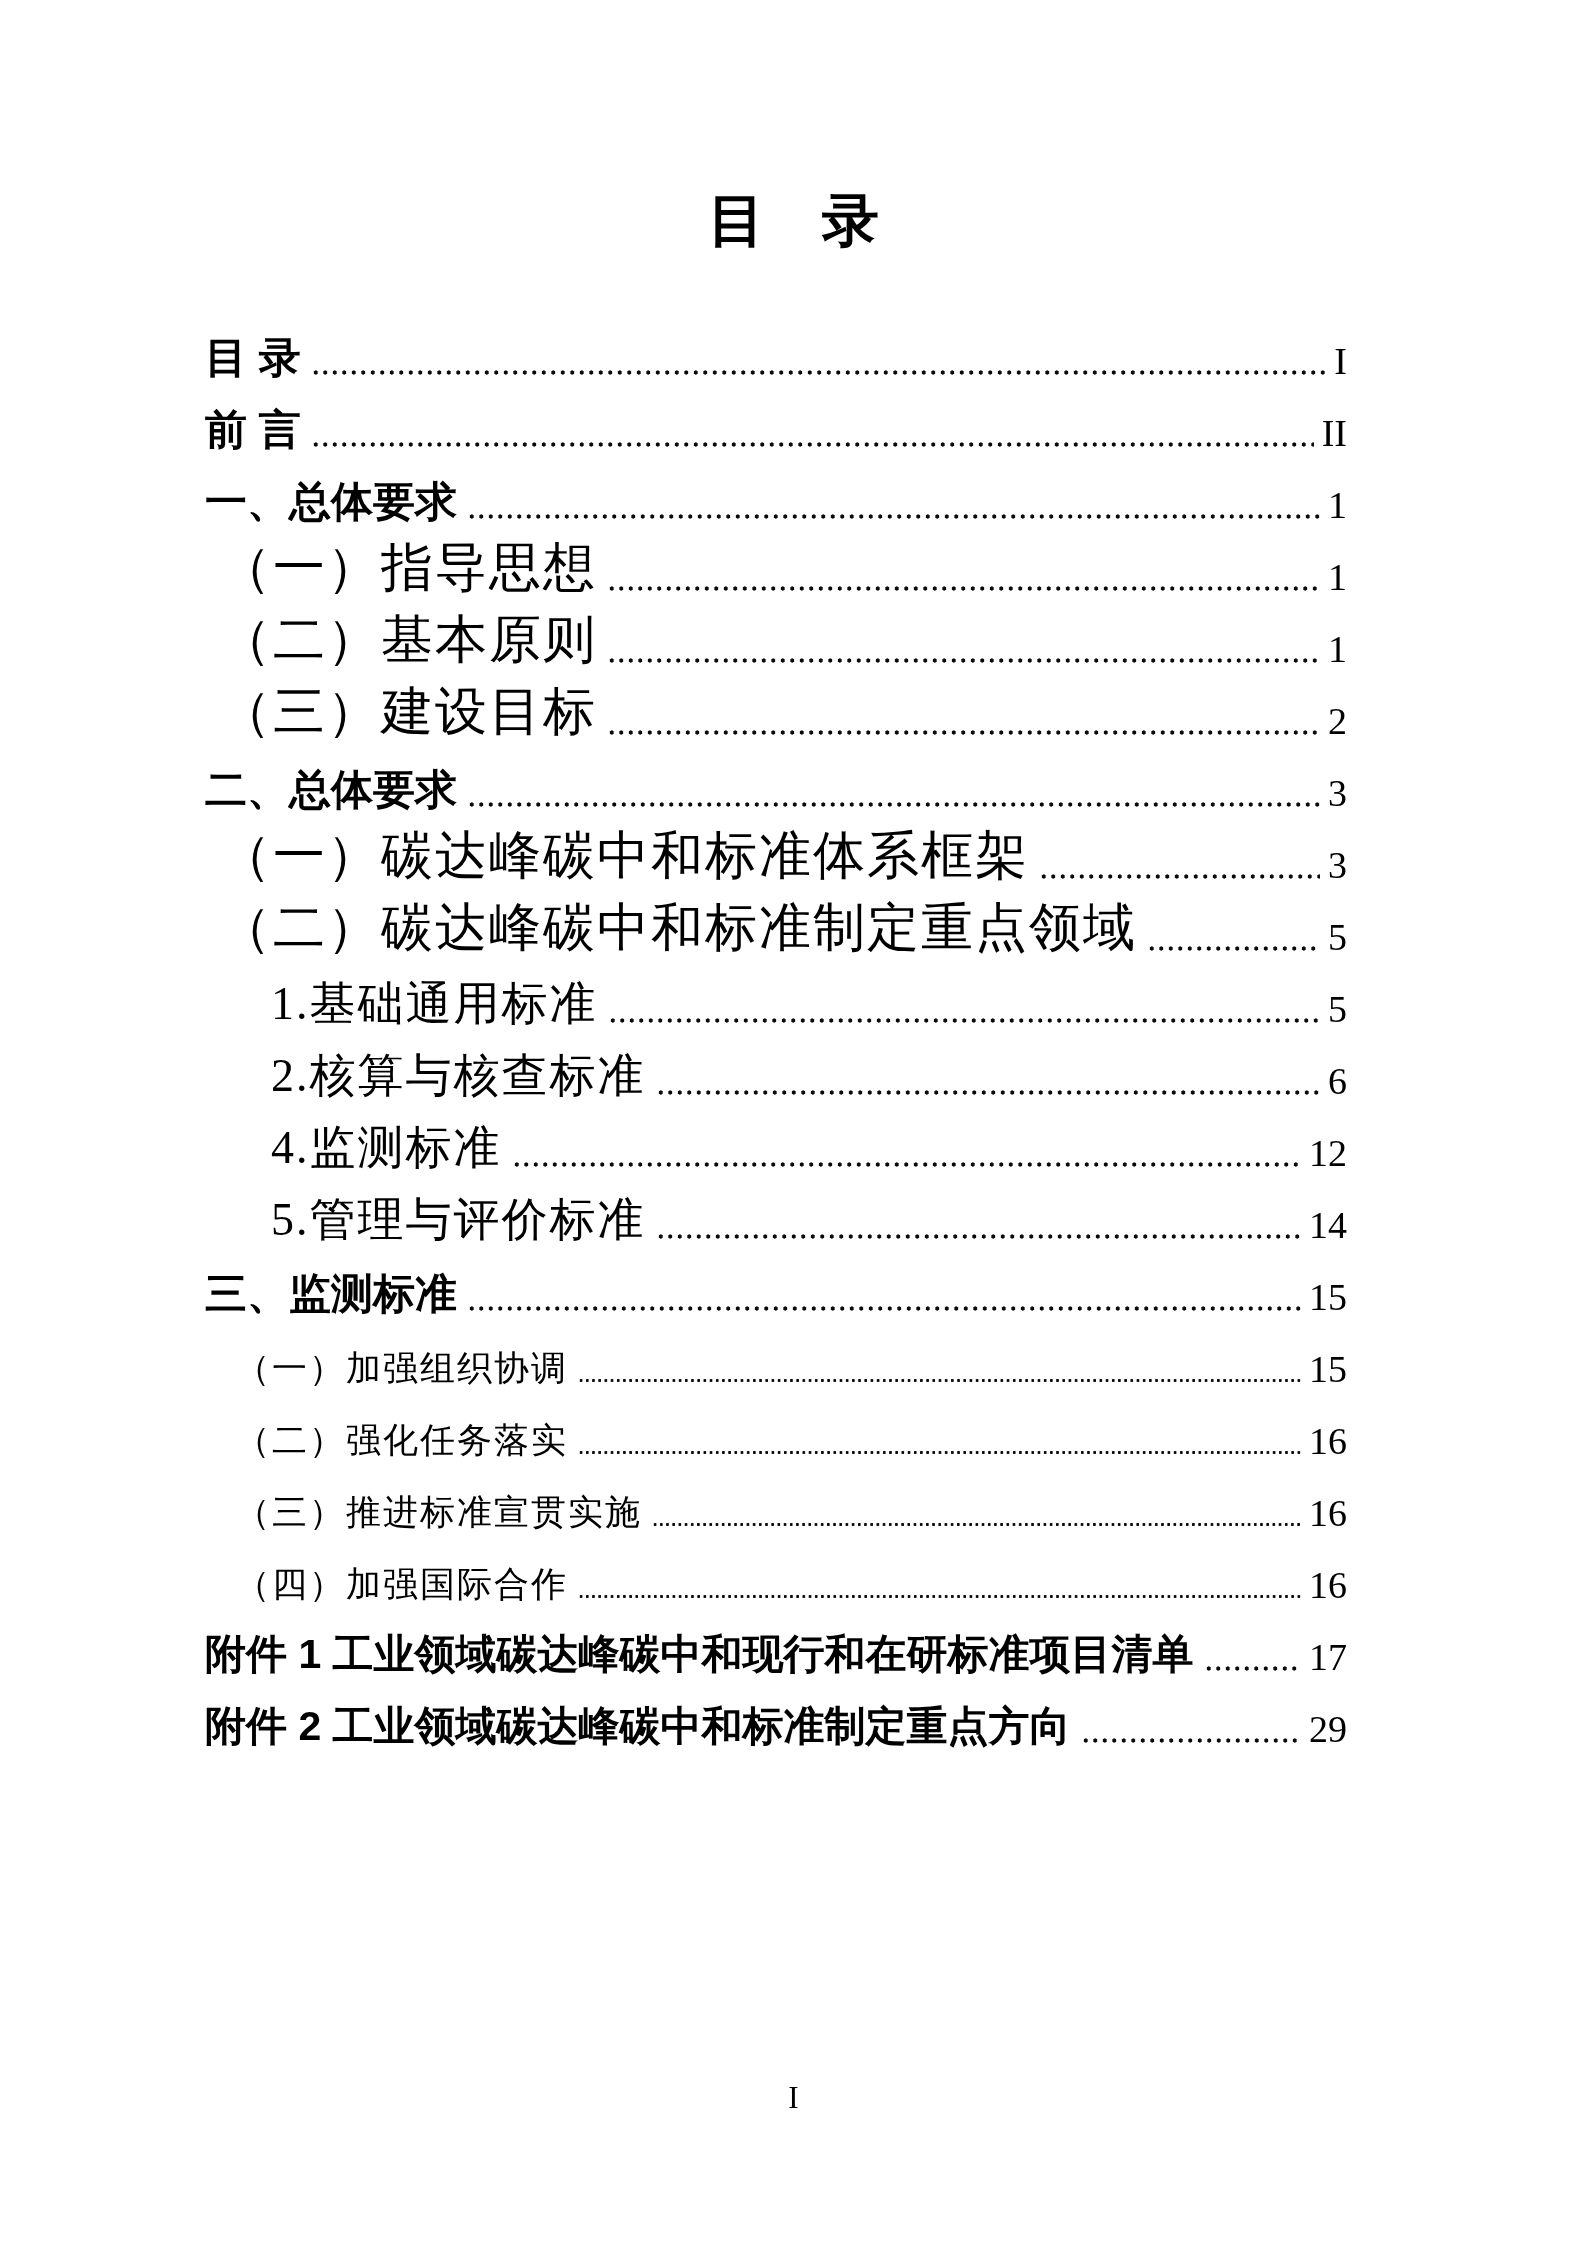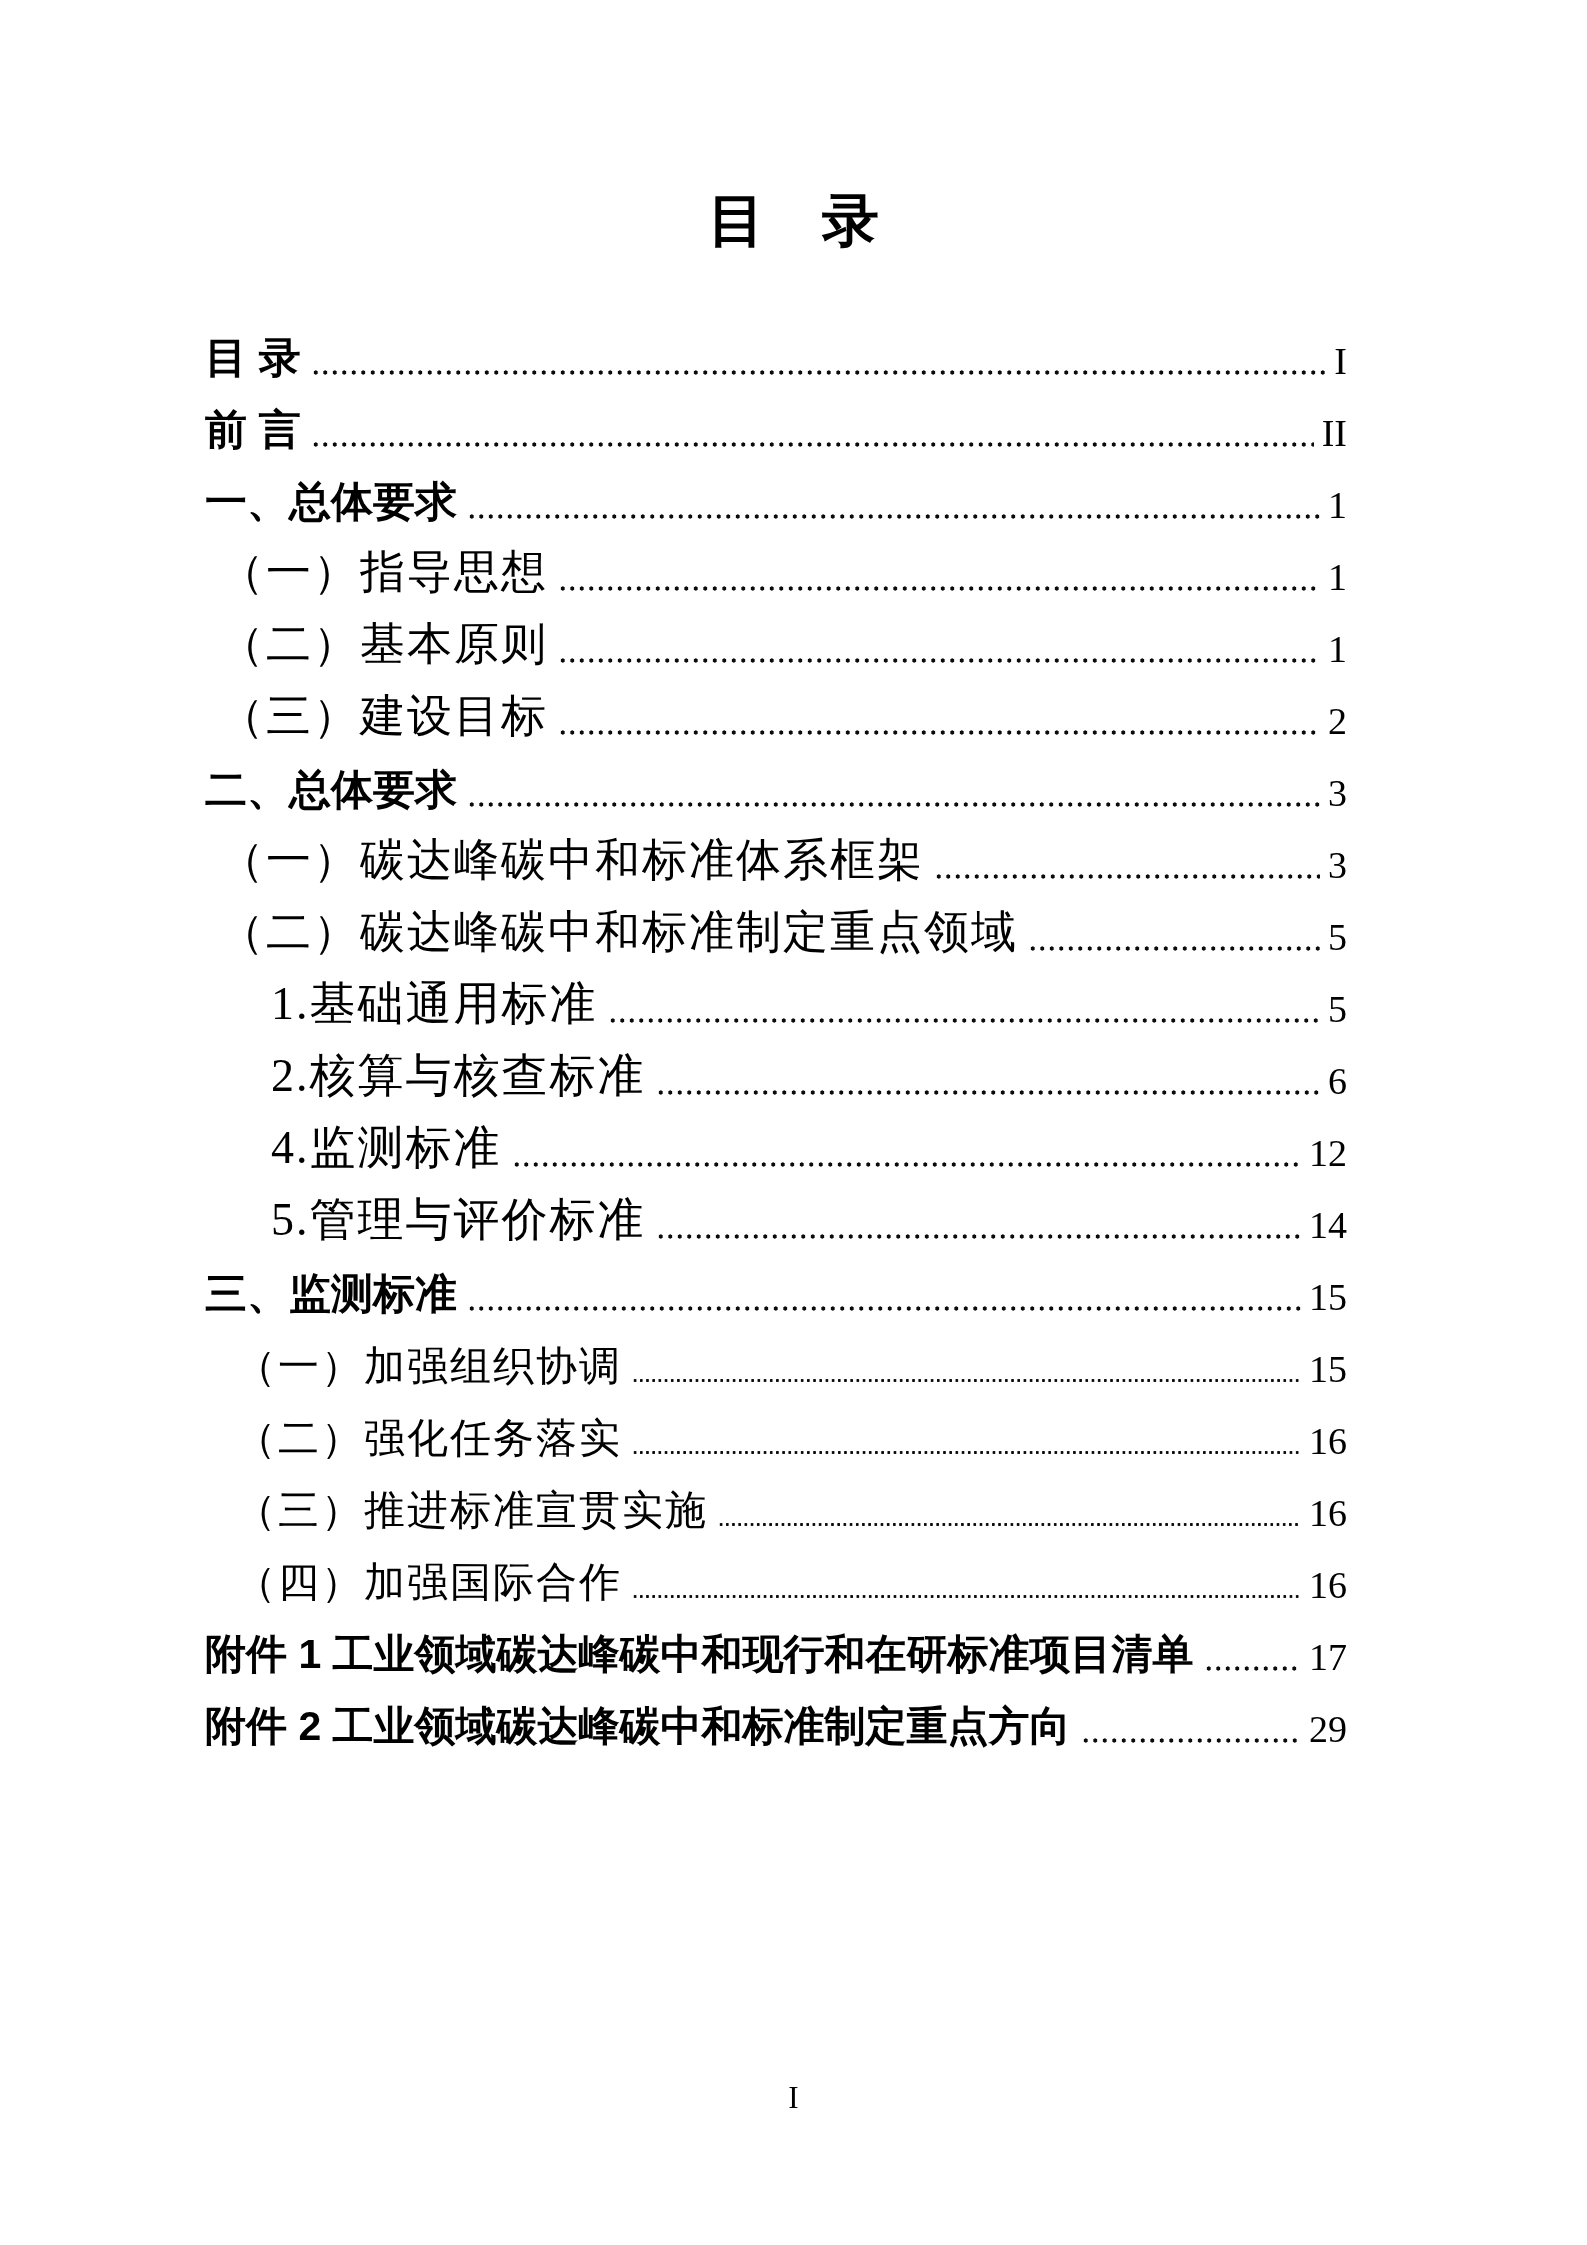--- a/index.html
+++ b/index.html
@@ -66,33 +66,33 @@
     font-family: "Liberation Sans", sans-serif;
     font-weight: 700;
     font-size: 42px;
   }
   .style-attach .toc-label {
     font-size: 41px;
   }
   .style-sub1 .toc-label {
     font-family: "Liberation Serif", serif;
     font-weight: 400;
-    font-size: 45px;
+    font-size: 52px;
     letter-spacing: 2px;
   }
   .style-sub2 .toc-label {
     font-family: "Liberation Serif", serif;
     font-weight: 400;
     font-size: 46px;
     letter-spacing: 2px;
   }
   .style-fine .toc-label {
     font-family: "Liberation Serif", serif;
     font-weight: 400;
-    font-size: 41px;
+    font-size: 35px;
     letter-spacing: 2px;
   }
   .style-sub1 { padding-left: 14px; }
   .style-sub2 { padding-left: 66px; }
   .style-fine { padding-left: 30px; }
   .style-fine .toc-leader {
     height: 9px;
     margin-bottom: 3px;
     background-image: radial-gradient(circle, #0a0a0a 1.3px, rgba(0,0,0,0) 1.6px);
     background-size: 6.2px 9px;

